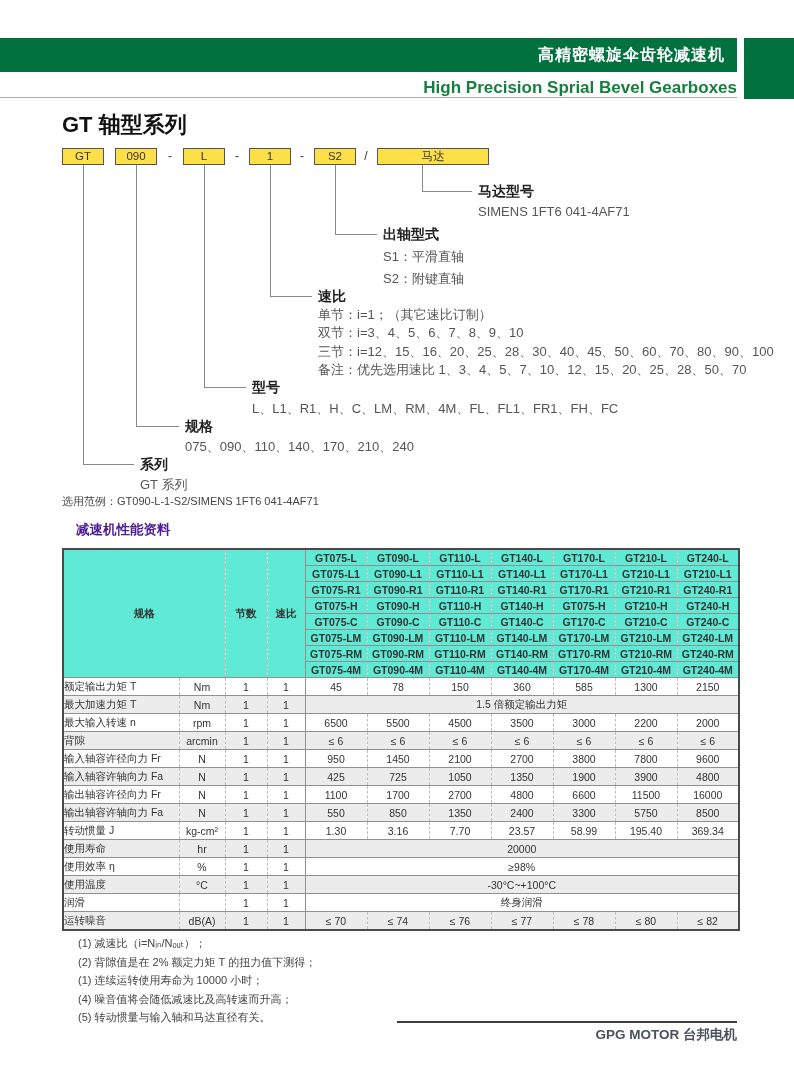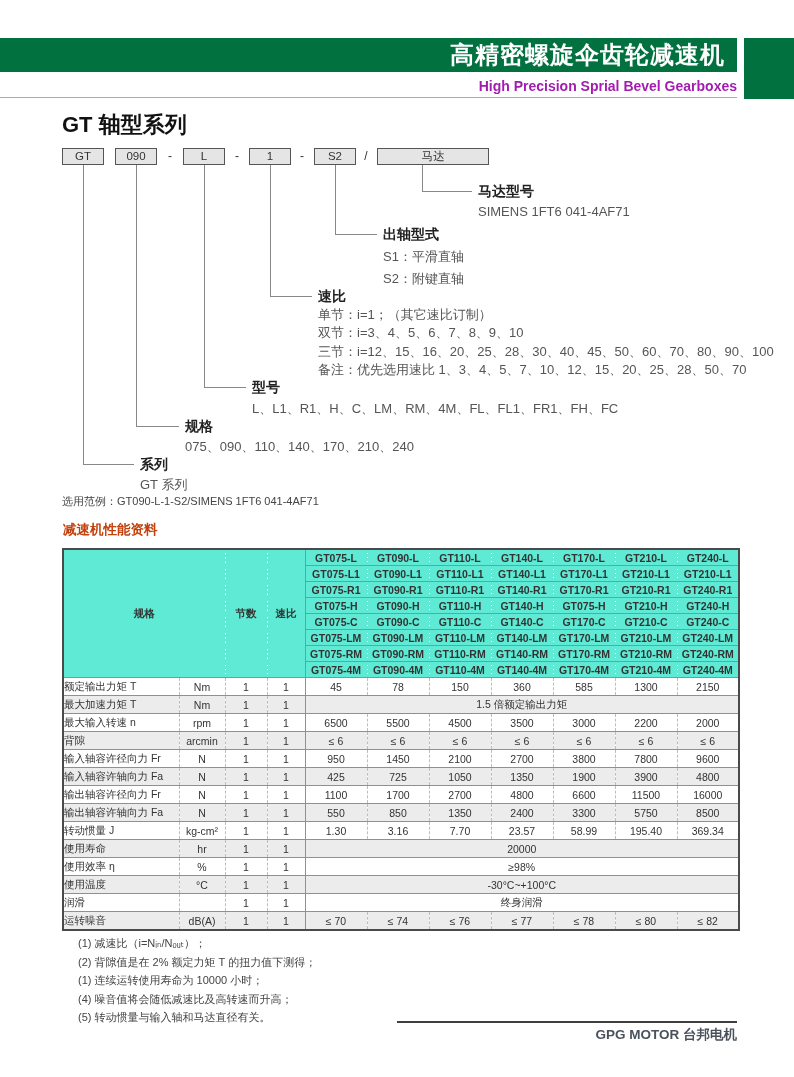--- a/index.html
+++ b/index.html
@@ -1,39 +1,39 @@
 <!DOCTYPE html>
 <html><head>
 <meta charset="utf-8">
 <style>
   html,body { margin:0; padding:0; background:#fff; }
   .page { position:relative; width:794px; height:1077px; background:#ffffff;
           font-family:"Liberation Sans","DejaVu Sans",sans-serif; color:#222; overflow:hidden; }
 
   
   .topbar { position:absolute; left:0; top:38px; width:737px; height:34px; background:#00713F;
-            color:#fff; font-size:24px; font-weight:bold; text-align:right; line-height:34px;
+            color:#fff; font-size:16px; font-weight:bold; text-align:right; line-height:34px;
             padding-right:12px; box-sizing:border-box; letter-spacing:1px; }
   .topsquare { position:absolute; left:744px; top:38px; width:50px; height:61px; background:#00713F; }
-  .subtitle { position:absolute; top:78px; right:57px; font-size:14px; font-weight:bold; color:#a21caf;padding-left:16px; }
+  .subtitle { position:absolute; top:78px; right:57px; font-size:17px; font-weight:bold; color:#15803d;padding-left:16px; }
   .hdr-divider { position:absolute; left:0; top:97px; width:737px; height:1px; background:#A9ADA9; }
   .section-title { position:absolute; left:62px; top:110px; margin:0; font-size:22px; font-weight:bold; color:#111; }
 
   
   .mbox { position:absolute; top:148px; height:17px; border:1px solid #555; box-sizing:border-box;
-          text-align:center; font-size:11.5px; line-height:15px; color:#333; background:#e5e5e5; }
+          text-align:center; font-size:11.5px; line-height:15px; color:#333; background:#fde047; }
   .msep { position:absolute; top:148px; width:10px; height:17px; line-height:17px; text-align:center;
           font-size:12px; color:#333; }
   .vl { position:absolute; width:1px; background:#888; }
   .hl { position:absolute; height:1px; background:#888; }
   .btitle { position:absolute; font-size:14px; font-weight:bold; color:#222; white-space:nowrap; }
   .bline  { position:absolute; font-size:13px; color:#555; white-space:nowrap; }
 
   .example { position:absolute; left:62px; top:494px; font-size:11px; color:#444; }
-  .tbl-title { position:absolute; left:63px; top:521px; font-size:13.5px; font-weight:bold; color:#c2410c; }
+  .tbl-title { position:absolute; left:76px; top:521px; font-size:13.5px; font-weight:bold; color:#4c1d95; }
 
   
   #spec-table { position:absolute; left:62px; top:548px; width:676px; border-collapse:collapse;
                 table-layout:fixed; font-size:10.5px; color:#333; border:2px solid #4A4A4A; }
   #spec-table th, #spec-table td { border-top:1px solid #909090; border-left:1px dashed #BDBDBD;
                 padding:0; overflow:hidden; white-space:nowrap; }
   #spec-table .sl { border-left:1px solid #909090; }
   .hrow th { height:15px; background:#5eead4; font-weight:bold; text-align:center; }
   .drow td { height:17px; text-align:center; }
   .drow .ncell { text-align:left; padding-left:5px; }

